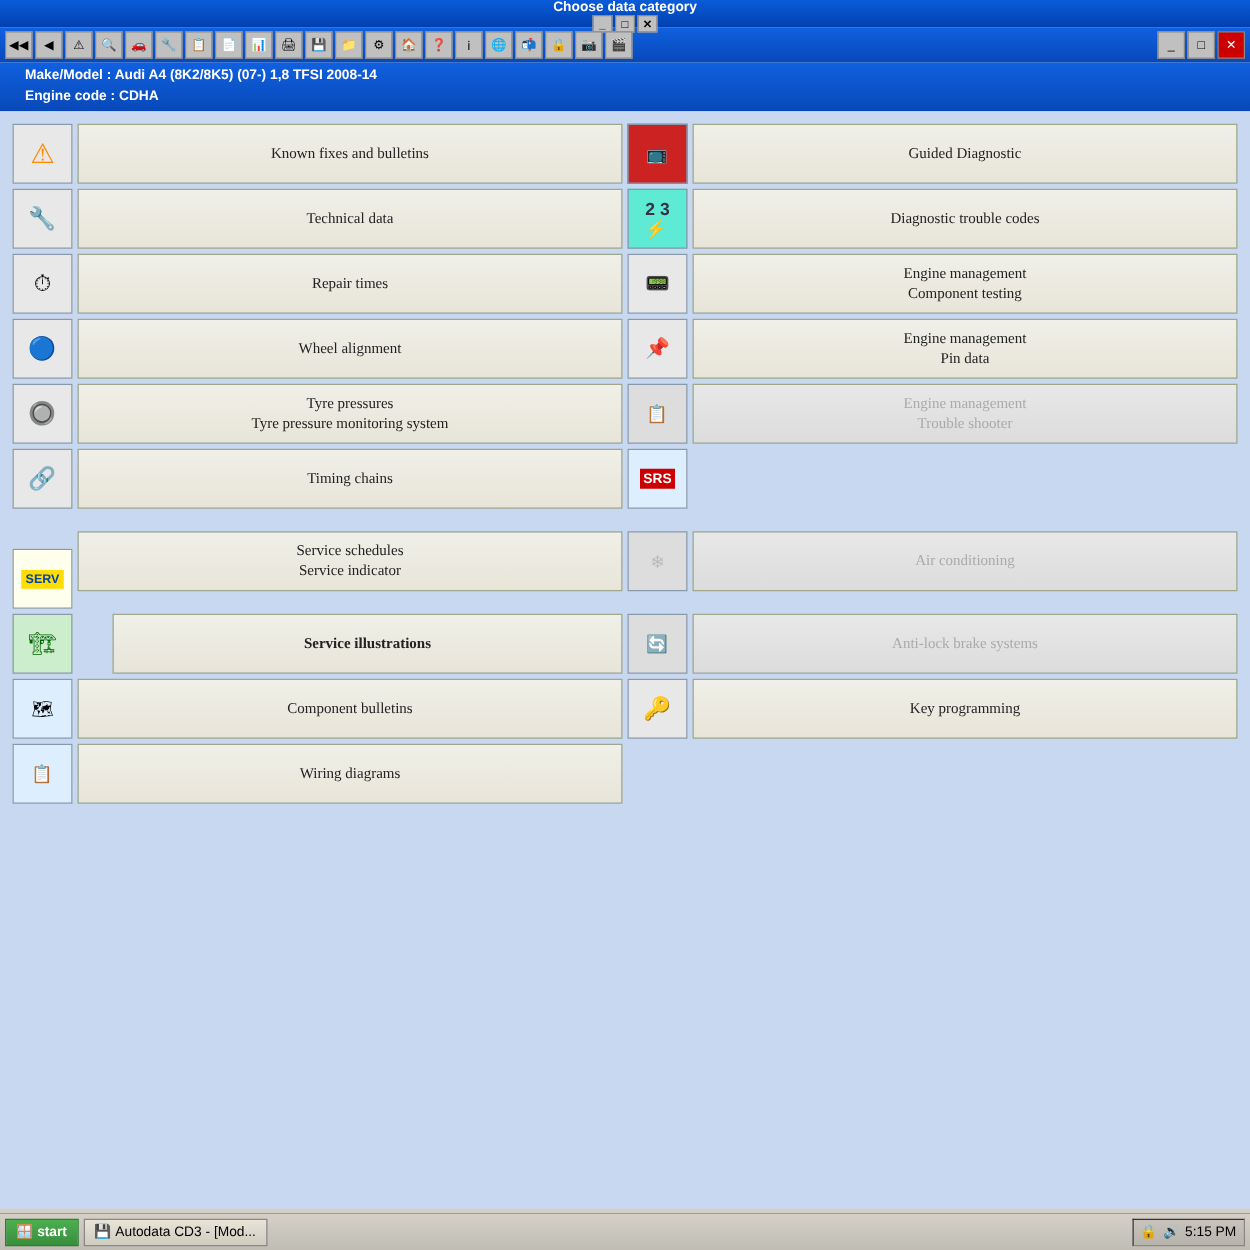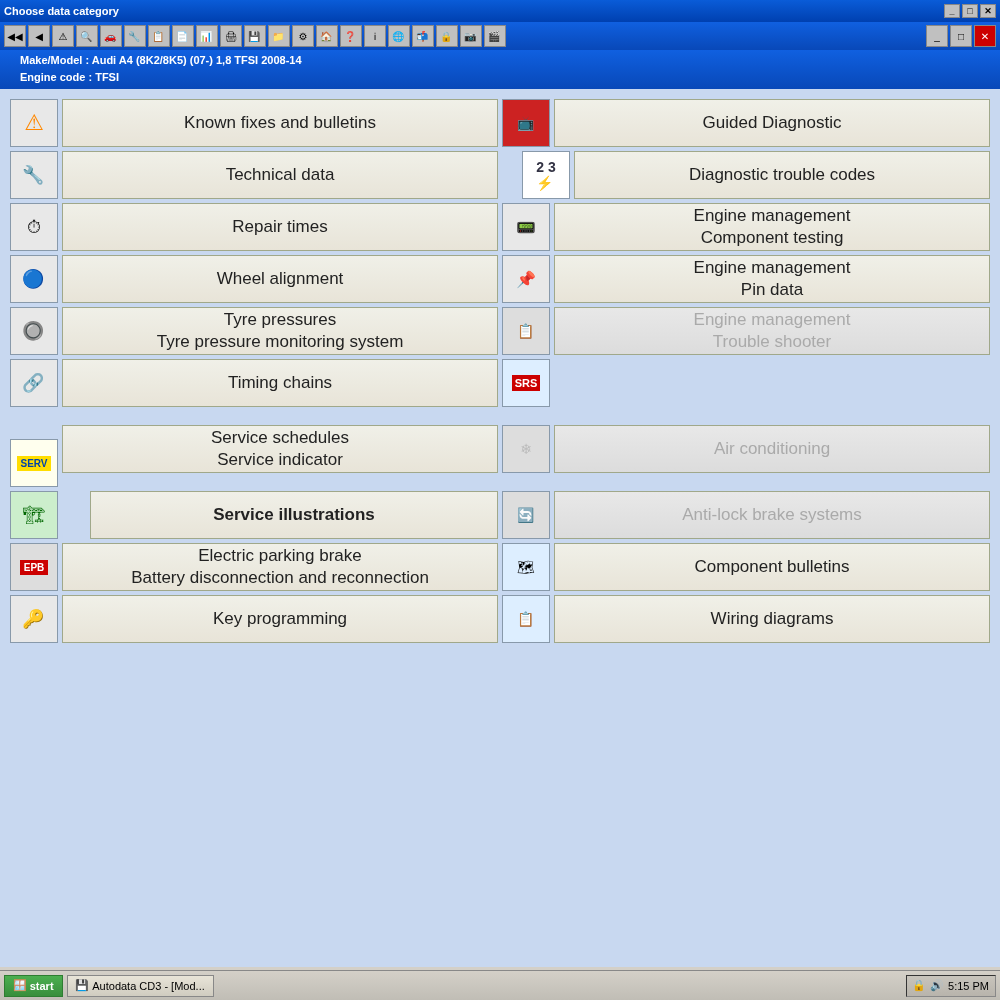--- a/index.html
+++ b/index.html
@@ -8,20 +8,21 @@
     
     .titlebar {
       background: linear-gradient(to bottom, #0a5cd8 0%, #0040b0 100%);
       height: 22px;
       display: flex;
       align-items: center;
       padding: 0 4px;
       color: white;
       font-size: 11px;
       font-weight: bold;
+      flex-direction: column;
     }
     .titlebar-title { flex: 1; }
     .titlebar-btns { display: flex; gap: 2px; }
     .titlebar-btn {
       width: 16px; height: 14px;
       background: #c0c0c0;
       border: 1px solid #888;
       font-size: 9px;
       display: flex; align-items: center; justify-content: center;
       cursor: pointer;
@@ -94,24 +95,25 @@
     .item-btn {
       flex: 1;
       height: 48px;
       background: linear-gradient(to bottom, #f0f0e8 0%, #e8e4d8 100%);
       border: 1px solid #a0a88a;
       display: flex;
       align-items: center;
       justify-content: center;
       text-align: center;
       cursor: pointer;
-      font-size: 17px;
+      font-size: 12px;
       color: #222;
       padding: 4px;
       line-height: 1.3;
+      font-family: Liberation Serif, serif;
     }
 
     .item-btn.bold-label {
       font-weight: bold;
       margin-left: 28px;
     }
 
     .item-btn.disabled-item {
       color: #aaa;
       background: linear-gradient(to bottom, #e8e8e8 0%, #dcdcdc 100%);
@@ -218,21 +220,21 @@
   <div class="toolbar-btn">📷</div>
   <div class="toolbar-btn">🎬</div>
   <div class="toolbar-spacer"></div>
   <div class="toolbar-btn">_</div>
   <div class="toolbar-btn">□</div>
   <div class="toolbar-btn" style="background:#cc0000;color:white;">✕</div>
 </div>
 
 <div class="infobar">
   <div>Make/Model  :  Audi  A4 (8K2/8K5) (07-)  1,8 TFSI 2008-14</div>
-  <div>Engine code  :  TFSI</div>
+  <div>Engine code  :  CDHA</div>
 </div>
 
 <div class="main-content">
   <div class="grid">
 
     <div class="item-row">
       <div class="item-icon">
         <span class="icon-warning">⚠</span>
       </div>
       <div class="item-btn">Known fixes and bulletins</div>
@@ -244,21 +246,21 @@
       <div class="item-btn">Guided Diagnostic</div>
     </div>
 
     <div class="item-row">
       <div class="item-icon">
         <span class="icon-tools">🔧</span>
       </div>
       <div class="item-btn">Technical data</div>
     </div>
     <div class="item-row">
-      <div class="item-icon" style="background:#ffffff;margin-left:20px;">
+      <div class="item-icon" style="background:#5eead4;">
         <span style="font-size:14px;font-weight:bold;color:#334;">2 3<br>⚡</span>
       </div>
       <div class="item-btn">Diagnostic trouble codes</div>
     </div>
 
     <div class="item-row">
       <div class="item-icon">
         <span class="icon-clock">⏱</span>
       </div>
       <div class="item-btn">Repair times</div>
@@ -327,26 +329,20 @@
       </div>
       <div class="item-btn bold-label">Service illustrations</div>
     </div>
     <div class="item-row">
       <div class="item-icon" style="background:#ddd;">
         <span style="font-size:14px;color:#bbb;">🔄</span>
       </div>
       <div class="item-btn disabled-item">Anti-lock brake systems</div>
     </div>
 
-    <div class="item-row">
-      <div class="item-icon" style="background:#ddd;">
-        <span style="font-size:10px;font-weight:bold;color:white;background:#cc0000;padding:2px 4px;">EPB</span>
-      </div>
-      <div class="item-btn">Electric parking brake<br>Battery disconnection and reconnection</div>
-    </div>
     <div class="item-row">
       <div class="item-icon" style="background:#ddeeff;">
         <span style="font-size:14px;">🗺</span>
       </div>
       <div class="item-btn">Component bulletins</div>
     </div>
 
     <div class="item-row">
       <div class="item-icon">
         <span class="icon-key">🔑</span>

